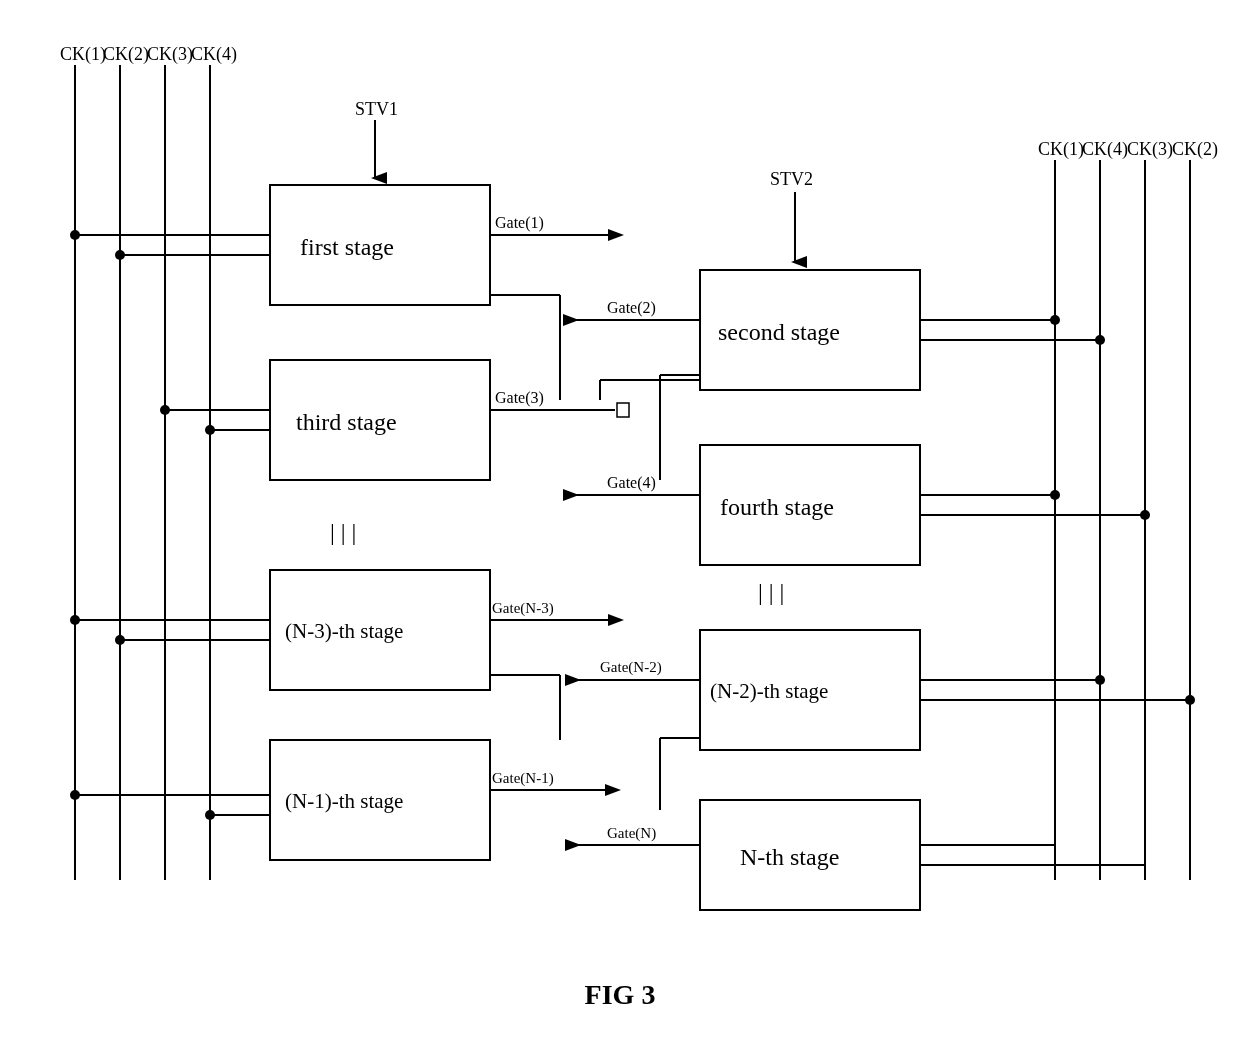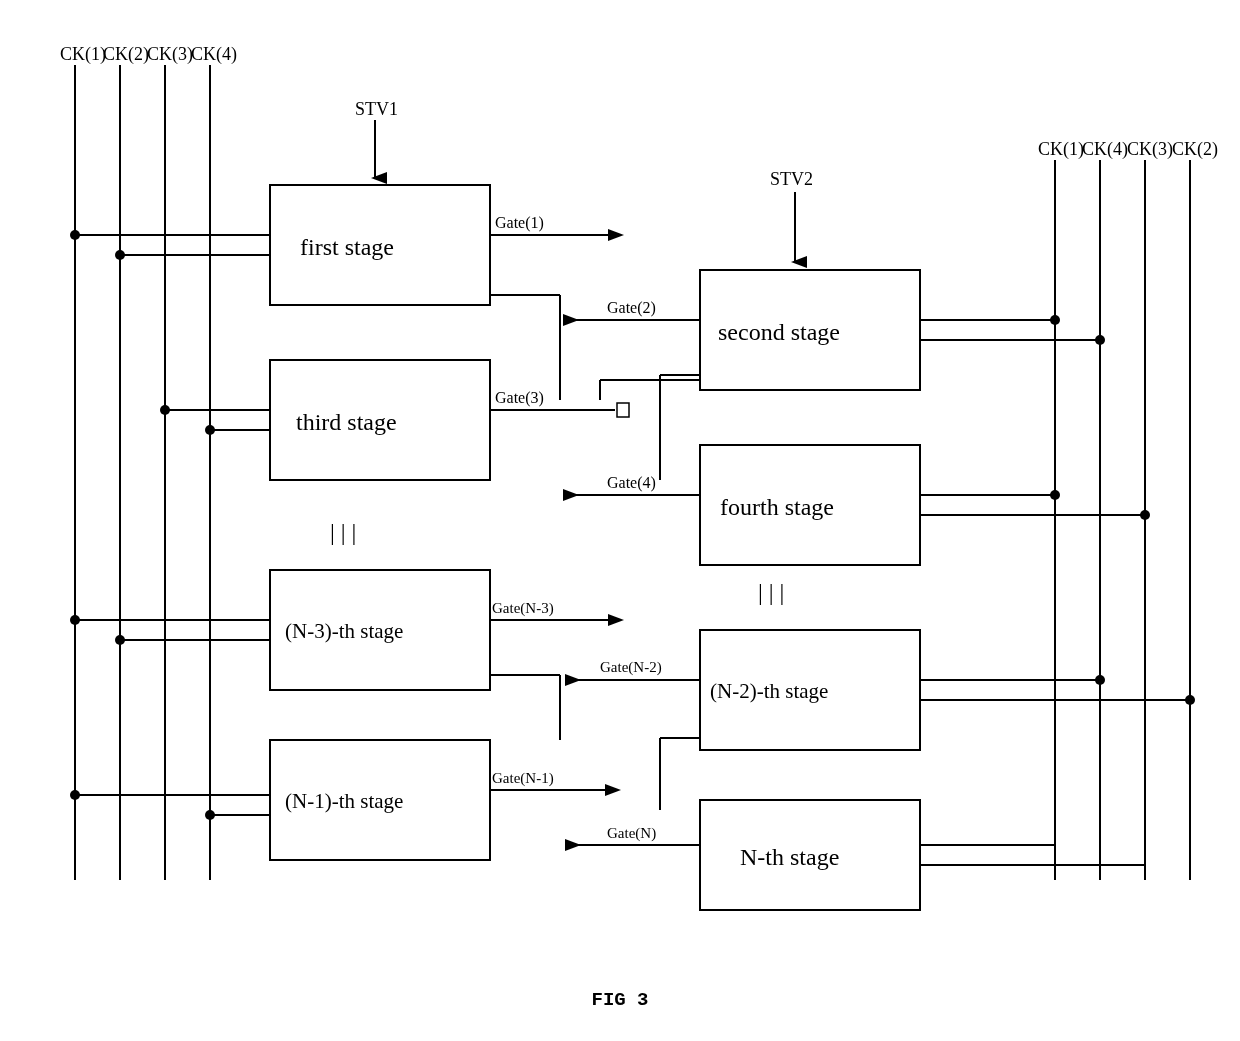--- a/index.html
+++ b/index.html
@@ -15,22 +15,22 @@
       position: absolute;
       top: 0; left: 0;
       width: 1240px;
       height: 1041px;
     }
     .fig-label {
       position: absolute;
       bottom: 30px;
       left: 50%;
       transform: translateX(-50%);
-      font-size: 19px;
-      font-family: Liberation Mono, monospace;
+      font-size: 28px;
+      font-family: Liberation Serif, serif;
       font-weight: bold;
     }
   </style>
 </head>
 <body>
 
 <svg viewBox="0 0 1240 1041" xmlns="http://www.w3.org/2000/svg">
 
   <defs>
     <marker id="arrowRight" markerWidth="8" markerHeight="8" refX="6" refY="3" orient="auto">

